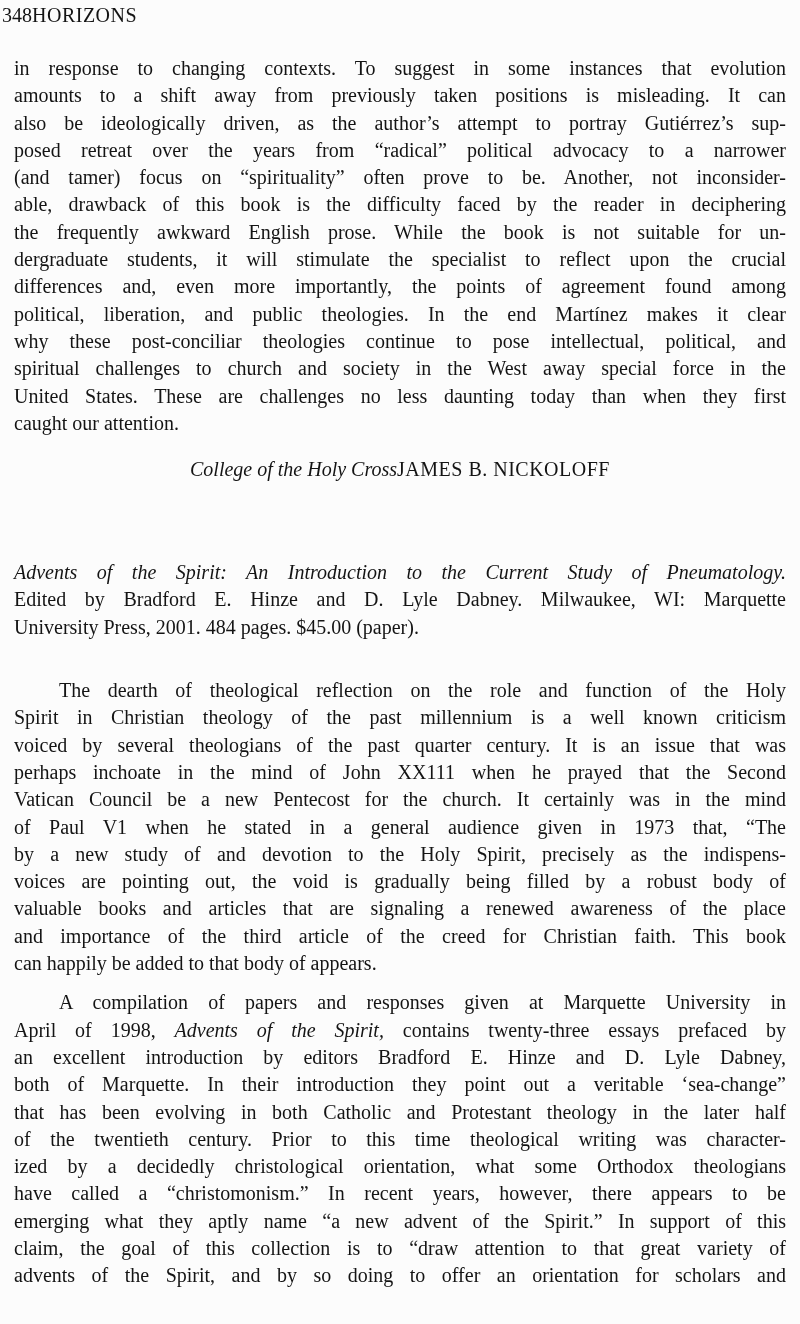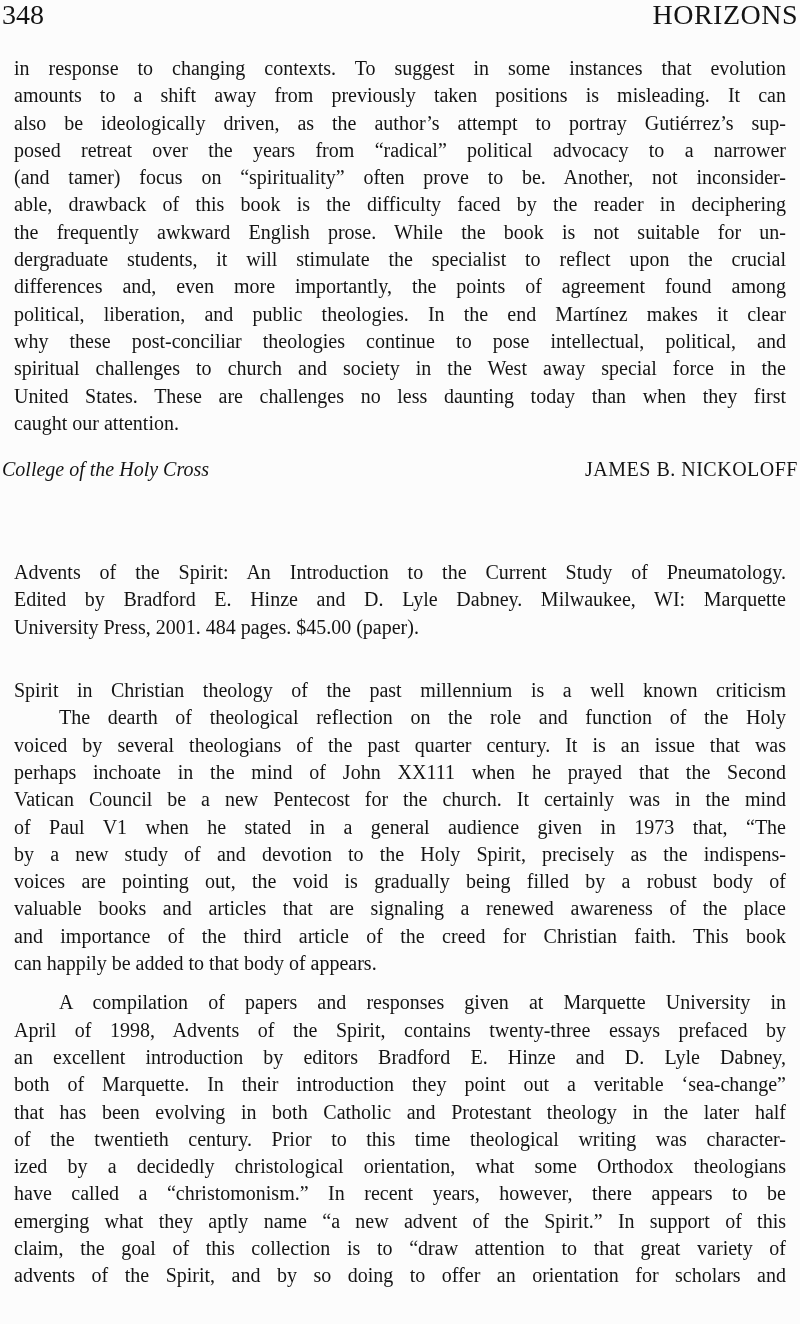--- a/index.html
+++ b/index.html
@@ -6,41 +6,41 @@
   body {
     width: 800px; height: 1324px;
     background: #fcfcfc;
     color: #141414;
     font-family: "Liberation Serif", serif;
     overflow: hidden;
   }
   .page { padding: 2px 2px 0 2px; }
   .running-head {
     display: flex;
-    justify-content: space-between;
+    justify-content: flex-start;
     align-items: baseline;
-    font-size: 28px;
+    font-size: 20px;
     line-height: 26px;
   }
   .running-head .journal { letter-spacing: 0.5px; }
   .textblock { margin: 12px; }
   .line {
     font-size: 20px;
     line-height: 27.3px;
     text-align: justify;
     text-align-last: justify;
   }
   .line.last { text-align-last: left; font-family: Liberation Serif, serif; }
   .line.indent { text-indent: 45px; }
-  .it { }
+  .it { font-style: italic; }
   #para1 { margin-top: 27px; }
   .signature {
     margin-top: 19px;
     display: flex;
-    justify-content: space-between;
+    justify-content: center;
     align-items: baseline;
     font-size: 20px;
     line-height: 27px;
   }
   .signature .affiliation { font-style: italic; }
   .signature .reviewer { letter-spacing: 0.5px; }
   #citation { margin-top: 76px; }
   #para2 { margin-top: 36px; }
   #para3 { margin-top: 0; }
 </style>
@@ -76,22 +76,22 @@
     <span class="reviewer">JAMES B. NICKOLOFF</span>
   </div>
 
   <div class="textblock" id="citation">
       <div class="line"><span class="it">Advents of the Spirit: An Introduction to the Current Study of Pneumatology.</span></div>
       <div class="line">Edited by Bradford E. Hinze and D. Lyle Dabney. Milwaukee, WI: Marquette</div>
       <div class="line last">University Press, 2001. 484 pages. $45.00 (paper).</div>
     </div>
 
   <div class="textblock" id="para2">
+      <div class="line indent">The dearth of theological reflection on the role and function of the Holy</div>
       <div class="line">Spirit in Christian theology of the past millennium is a well known criticism</div>
-      <div class="line indent">The dearth of theological reflection on the role and function of the Holy</div>
       <div class="line">voiced by several theologians of the past quarter century. It is an issue that was</div>
       <div class="line">perhaps inchoate in the mind of John XX111 when he prayed that the Second</div>
       <div class="line">Vatican Council be a new Pentecost for the church. It certainly was in the mind</div>
       <div class="line">of Paul V1 when he stated in a general audience given in 1973 that, “The</div>
       <div class="line">by a new study of and devotion to the Holy Spirit, precisely as the indispens-</div>
       <div class="line">voices are pointing out, the void is gradually being filled by a robust body of</div>
       <div class="line">valuable books and articles that are signaling a renewed awareness of the place</div>
       <div class="line">and importance of the third article of the creed for Christian faith. This book</div>
       <div class="line last">can happily be added to that body of appears.</div>
     </div>

